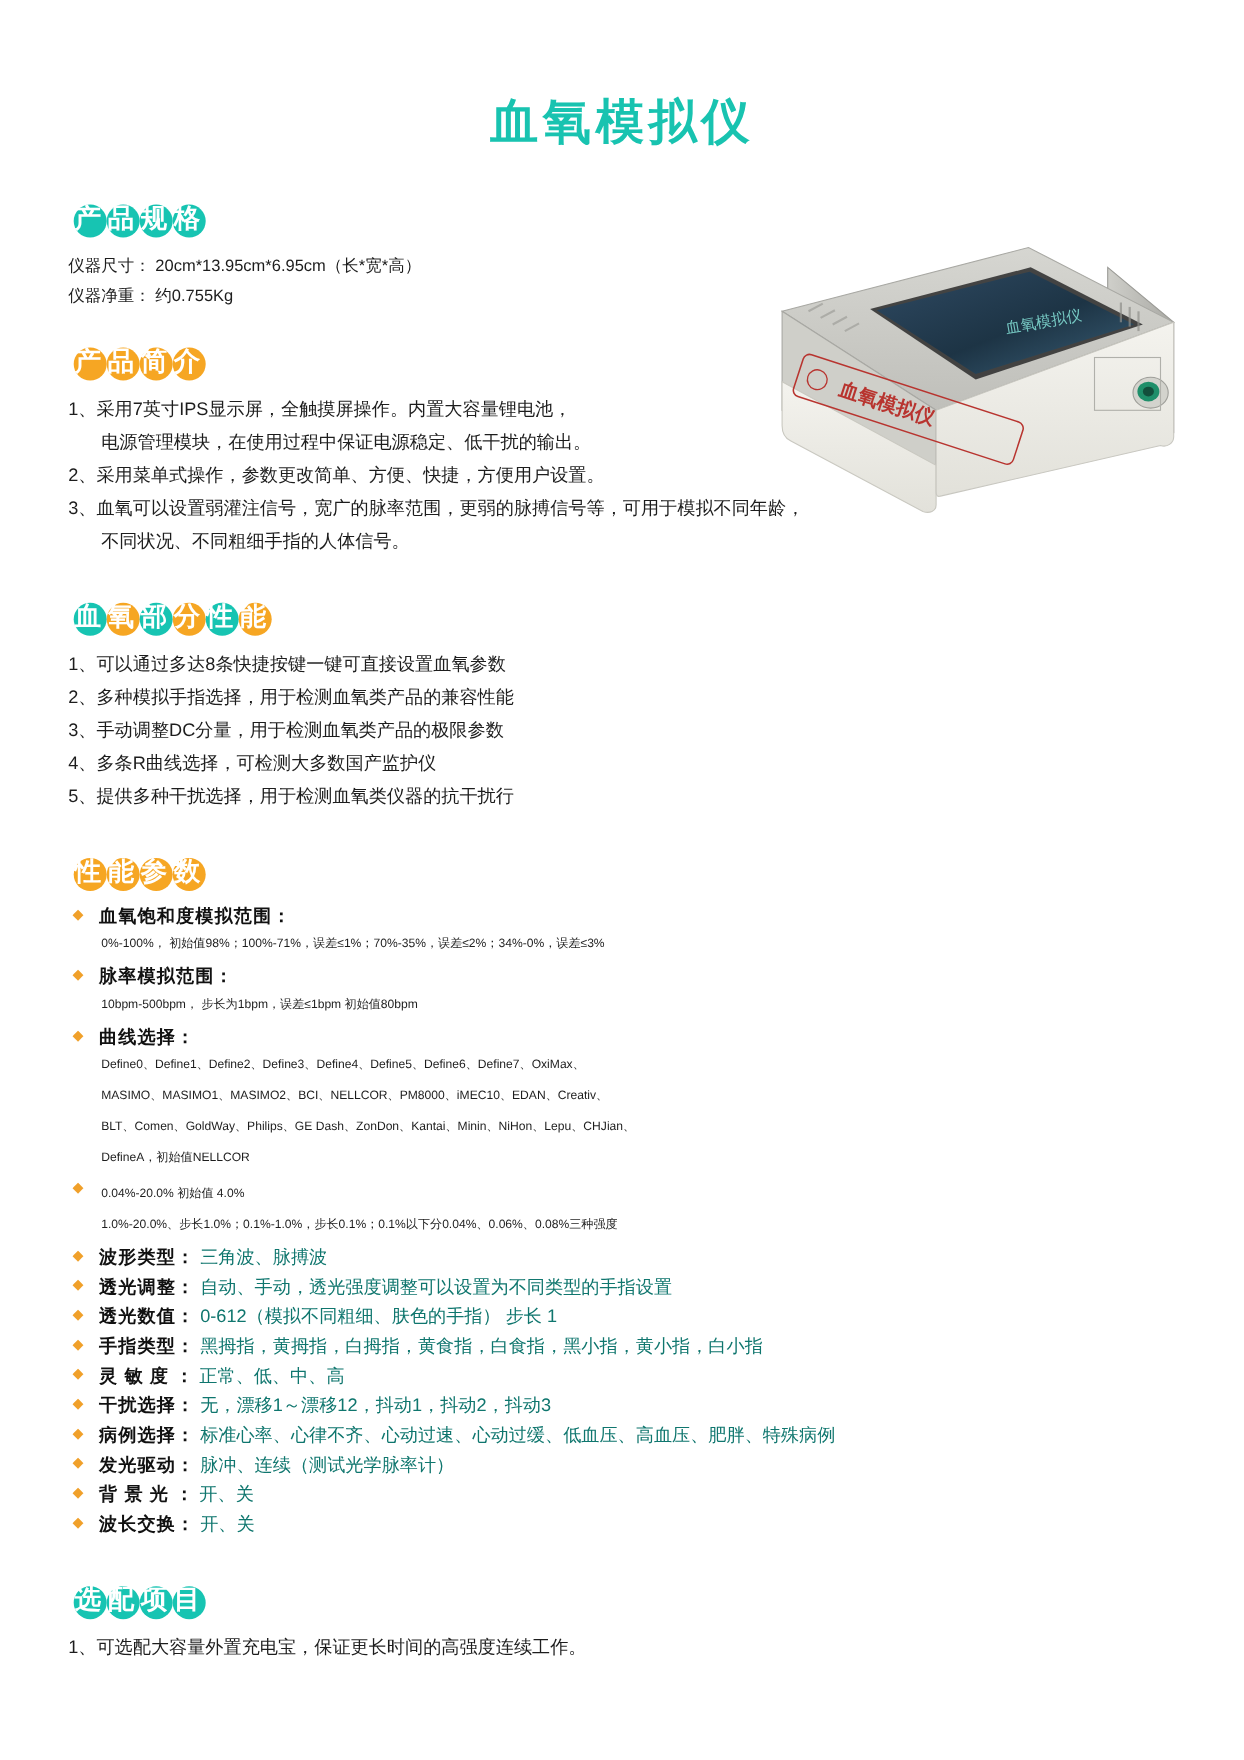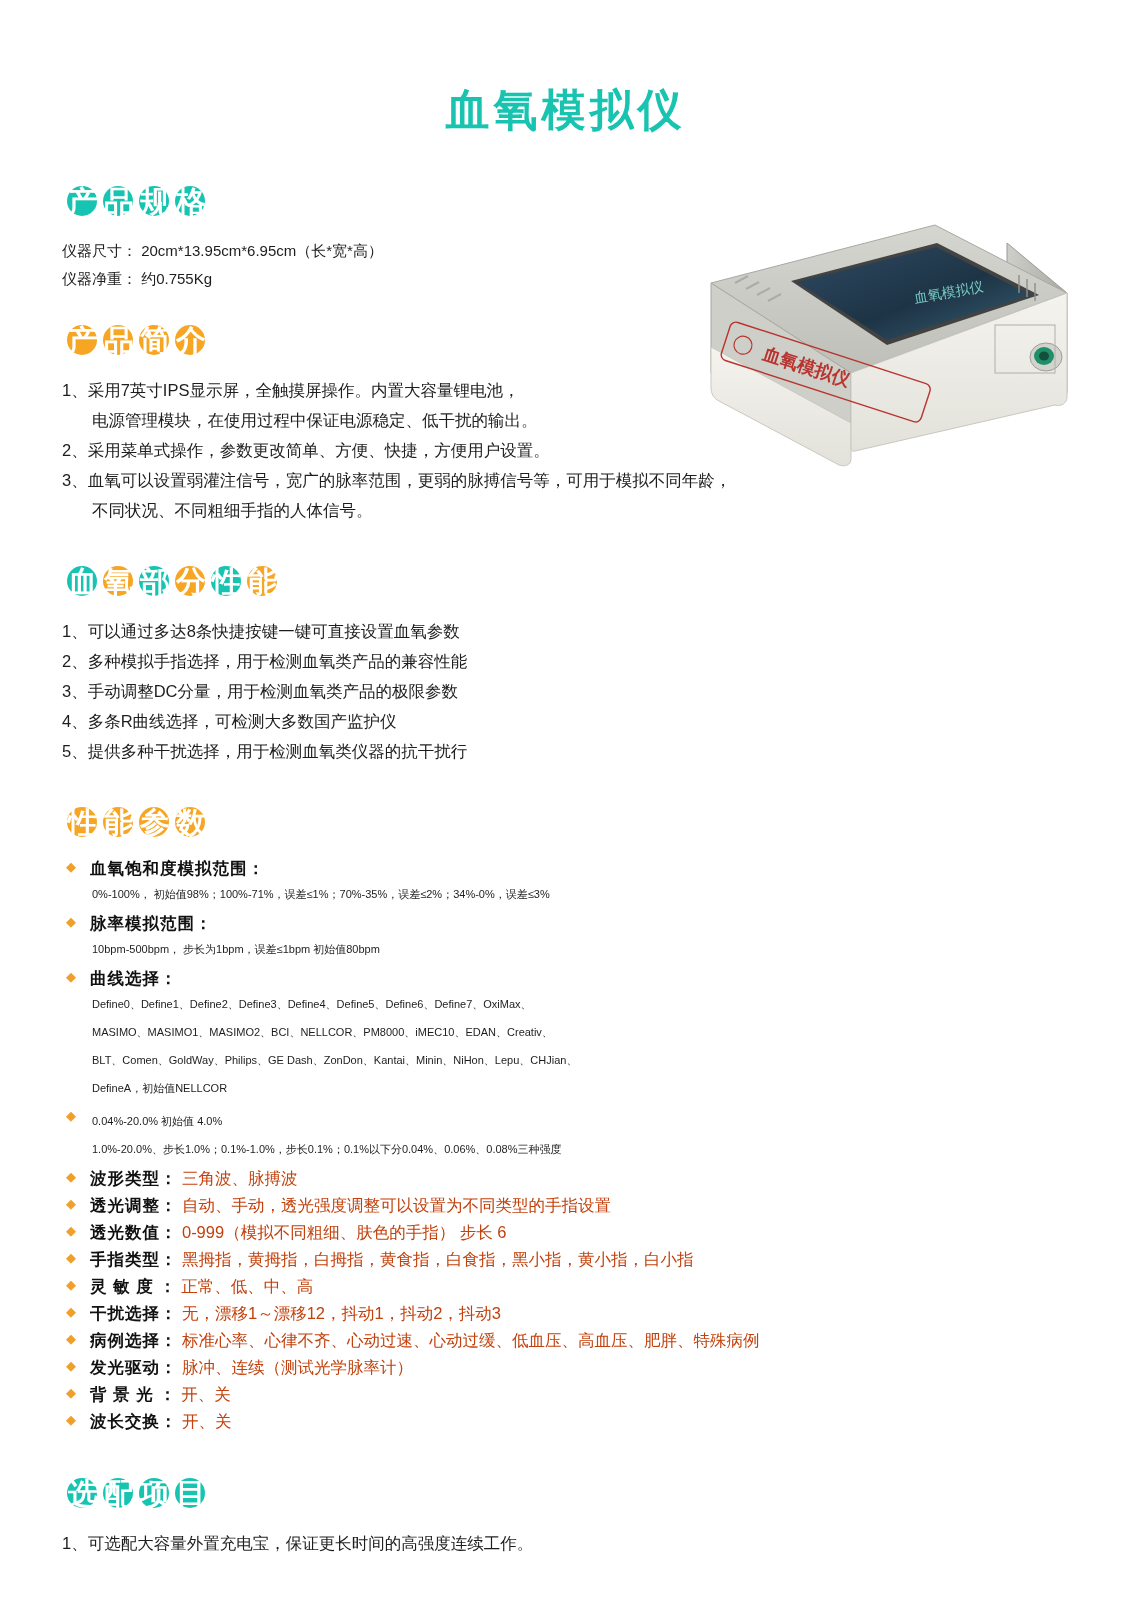--- a/index.html
+++ b/index.html
@@ -21,21 +21,21 @@
     color: #18c3b0;
     letter-spacing: 4px;
     padding-top: 52px;
     padding-bottom: 10px;
   }
 
   
   .sec-head {
     display: inline-block;
     position: relative;
-    font-size: 30px;
+    font-size: 24px;
     font-weight: bold;
     letter-spacing: 2px;
     padding: 2px 4px;
     margin: 0 0 12px 0;
     white-space: nowrap;
   }
   .sec-head .ch {
     position: relative;
     display: inline-block;
     padding: 0 2px;
@@ -84,21 +84,21 @@
   ul.paramlist { list-style: none; margin: 0; padding: 0; }
   ul.paramlist > li { margin-bottom: 5px; position: relative; padding-left: 28px; }
   ul.paramlist > li::before {
     content: "◆";
     position: absolute;
     left: 4px; top: 1px;
     color: #f0a02a;
     font-size: 13px;
   }
   .p-label { font-weight: bold; font-size: 16.5px; color:#111; letter-spacing:1px; }
-  .p-inline { font-size: 16.5px; color:#c2410c; }
+  .p-inline { font-size: 16.5px; color:#0f766e; }
   .p-sub { font-size: 11px; line-height: 28px; color:#1d1d1d; padding-left: 2px; }
 
   
   .device-wrap {
     position: absolute;
     right: 46px;
     top: 168px;
     width: 470px;
     height: 300px;
   }
@@ -249,21 +249,21 @@
       <li>
         <span class="p-label">波形类型：</span>
         <span class="p-inline">三角波、脉搏波</span>
       </li>
       <li>
         <span class="p-label">透光调整：</span>
         <span class="p-inline">自动、手动，透光强度调整可以设置为不同类型的手指设置</span>
       </li>
       <li>
         <span class="p-label">透光数值：</span>
-        <span class="p-inline">0-999（模拟不同粗细、肤色的手指）        步长 6</span>
+        <span class="p-inline">0-612（模拟不同粗细、肤色的手指）        步长 1</span>
       </li>
       <li>
         <span class="p-label">手指类型：</span>
         <span class="p-inline">黑拇指，黄拇指，白拇指，黄食指，白食指，黑小指，黄小指，白小指</span>
       </li>
       <li>
         <span class="p-label">灵 敏 度 ：</span>
         <span class="p-inline">正常、低、中、高</span>
       </li>
       <li>

